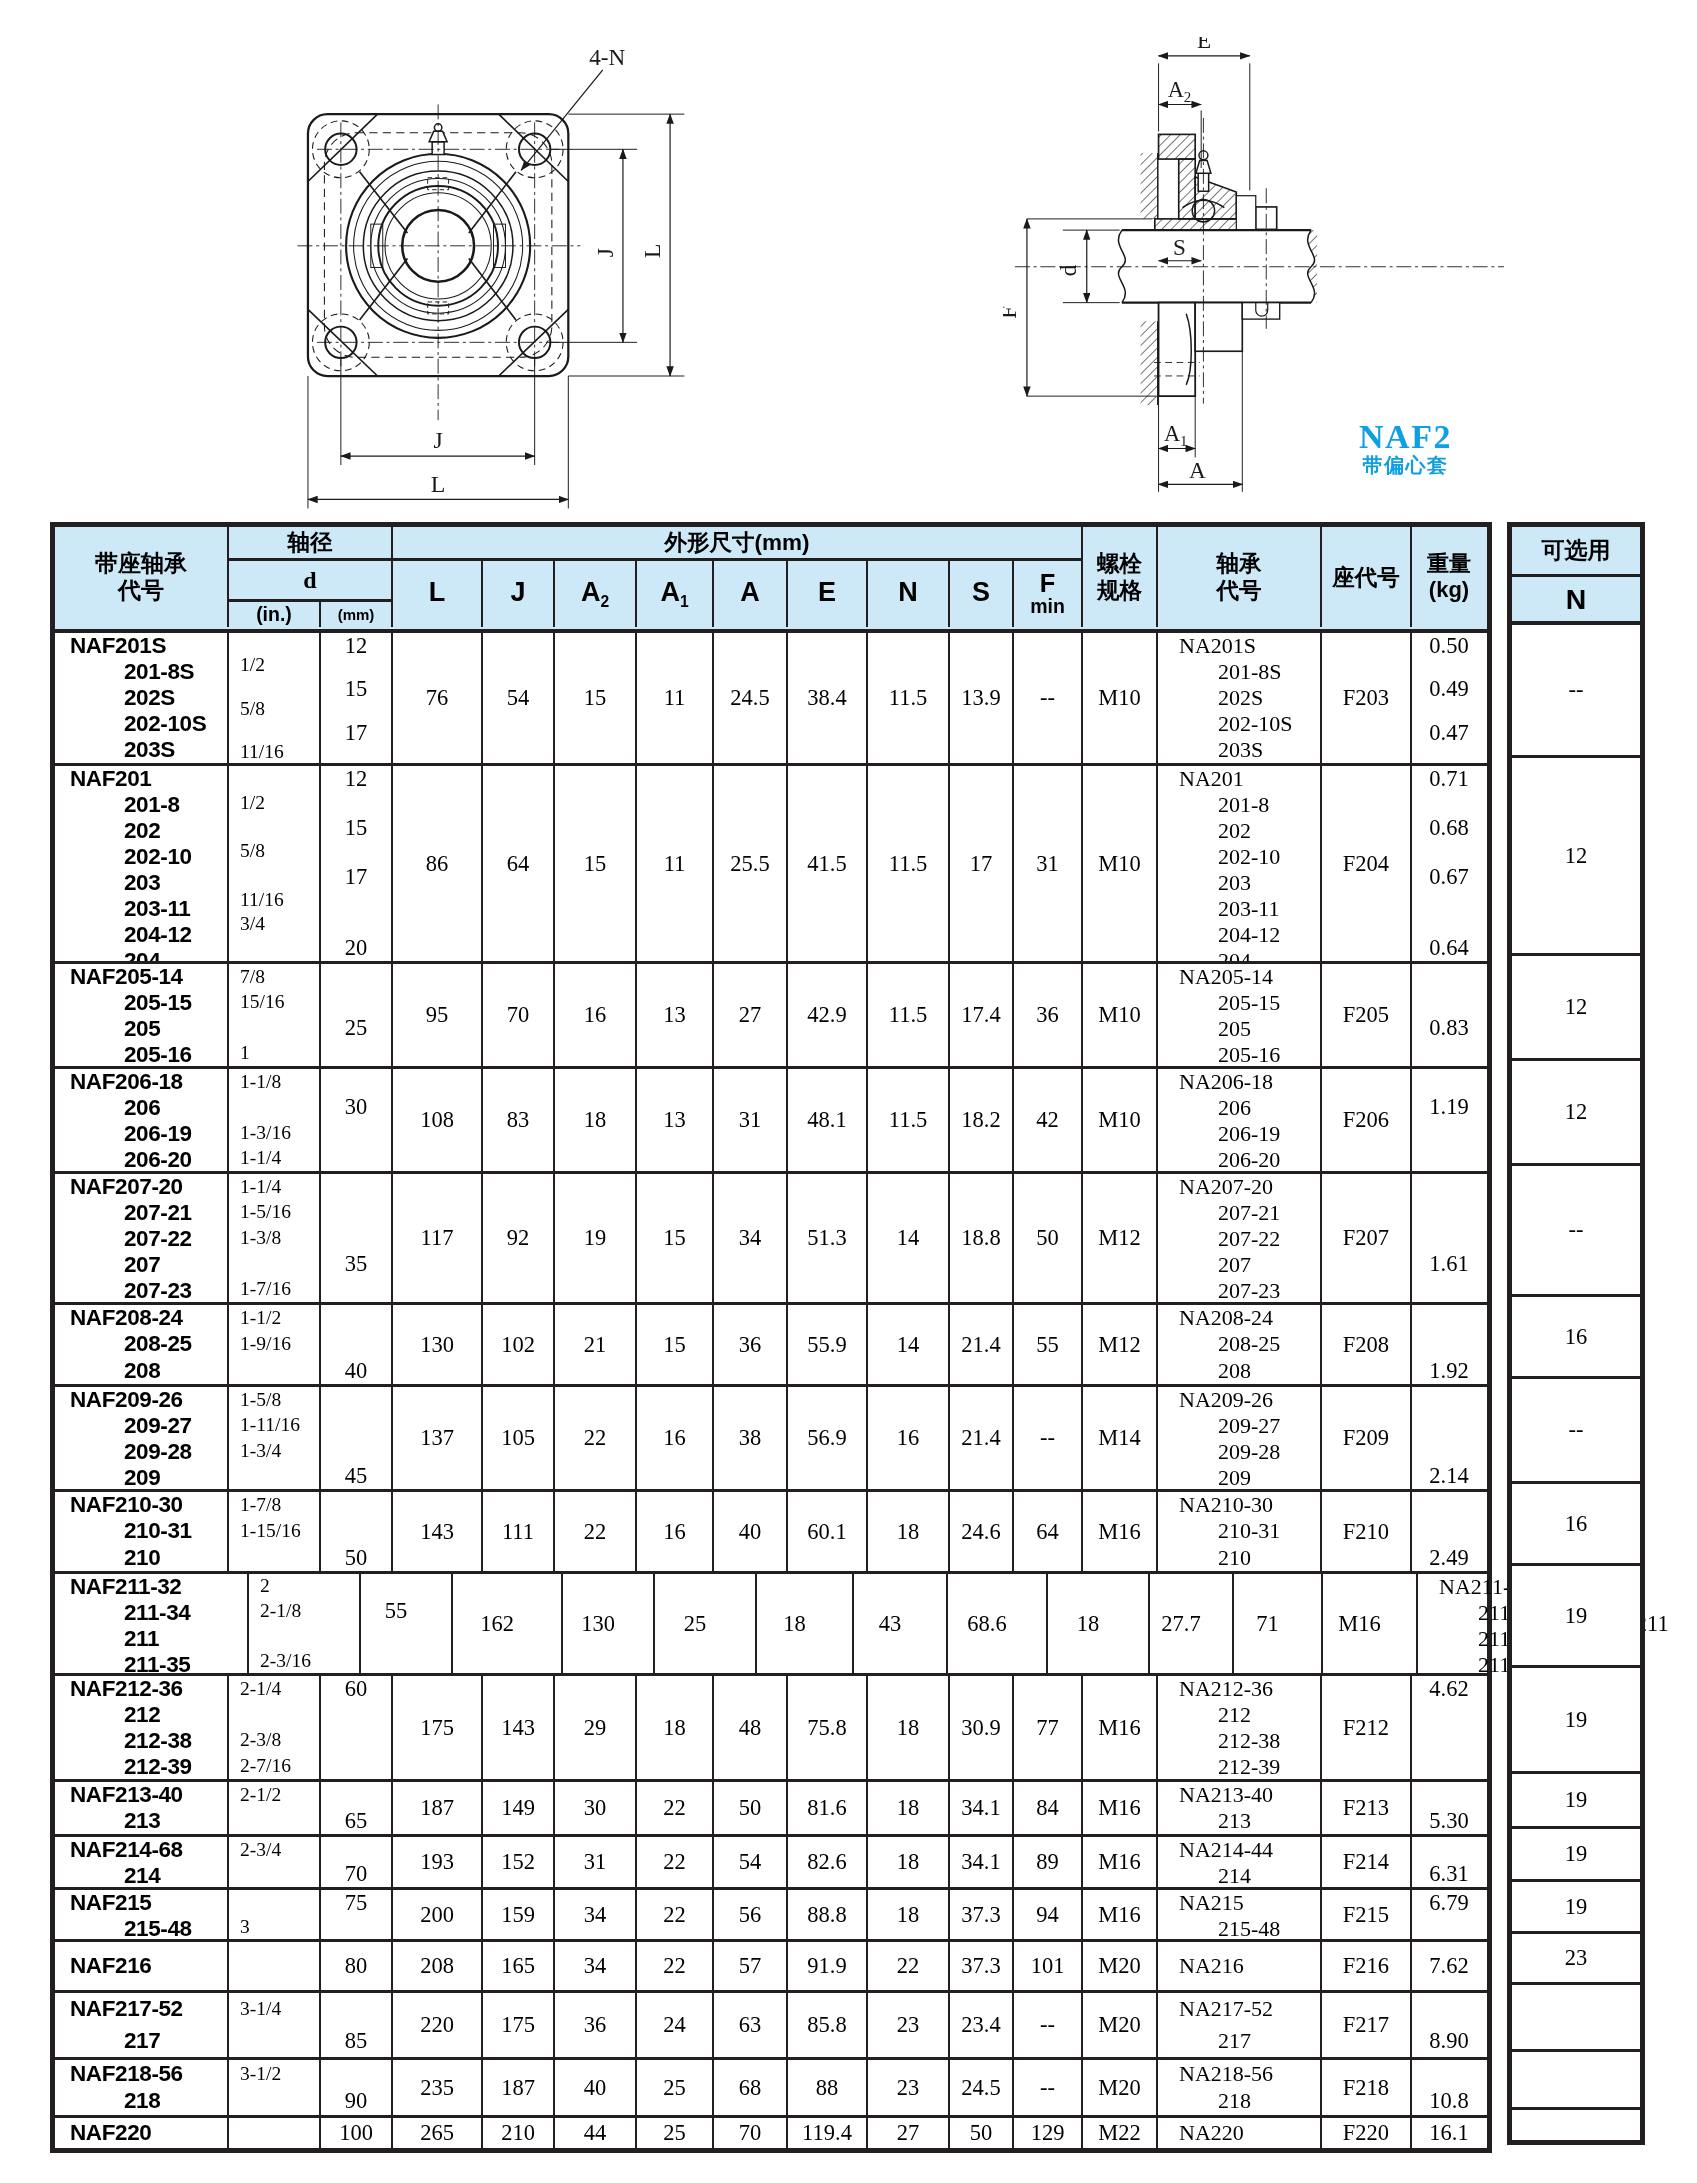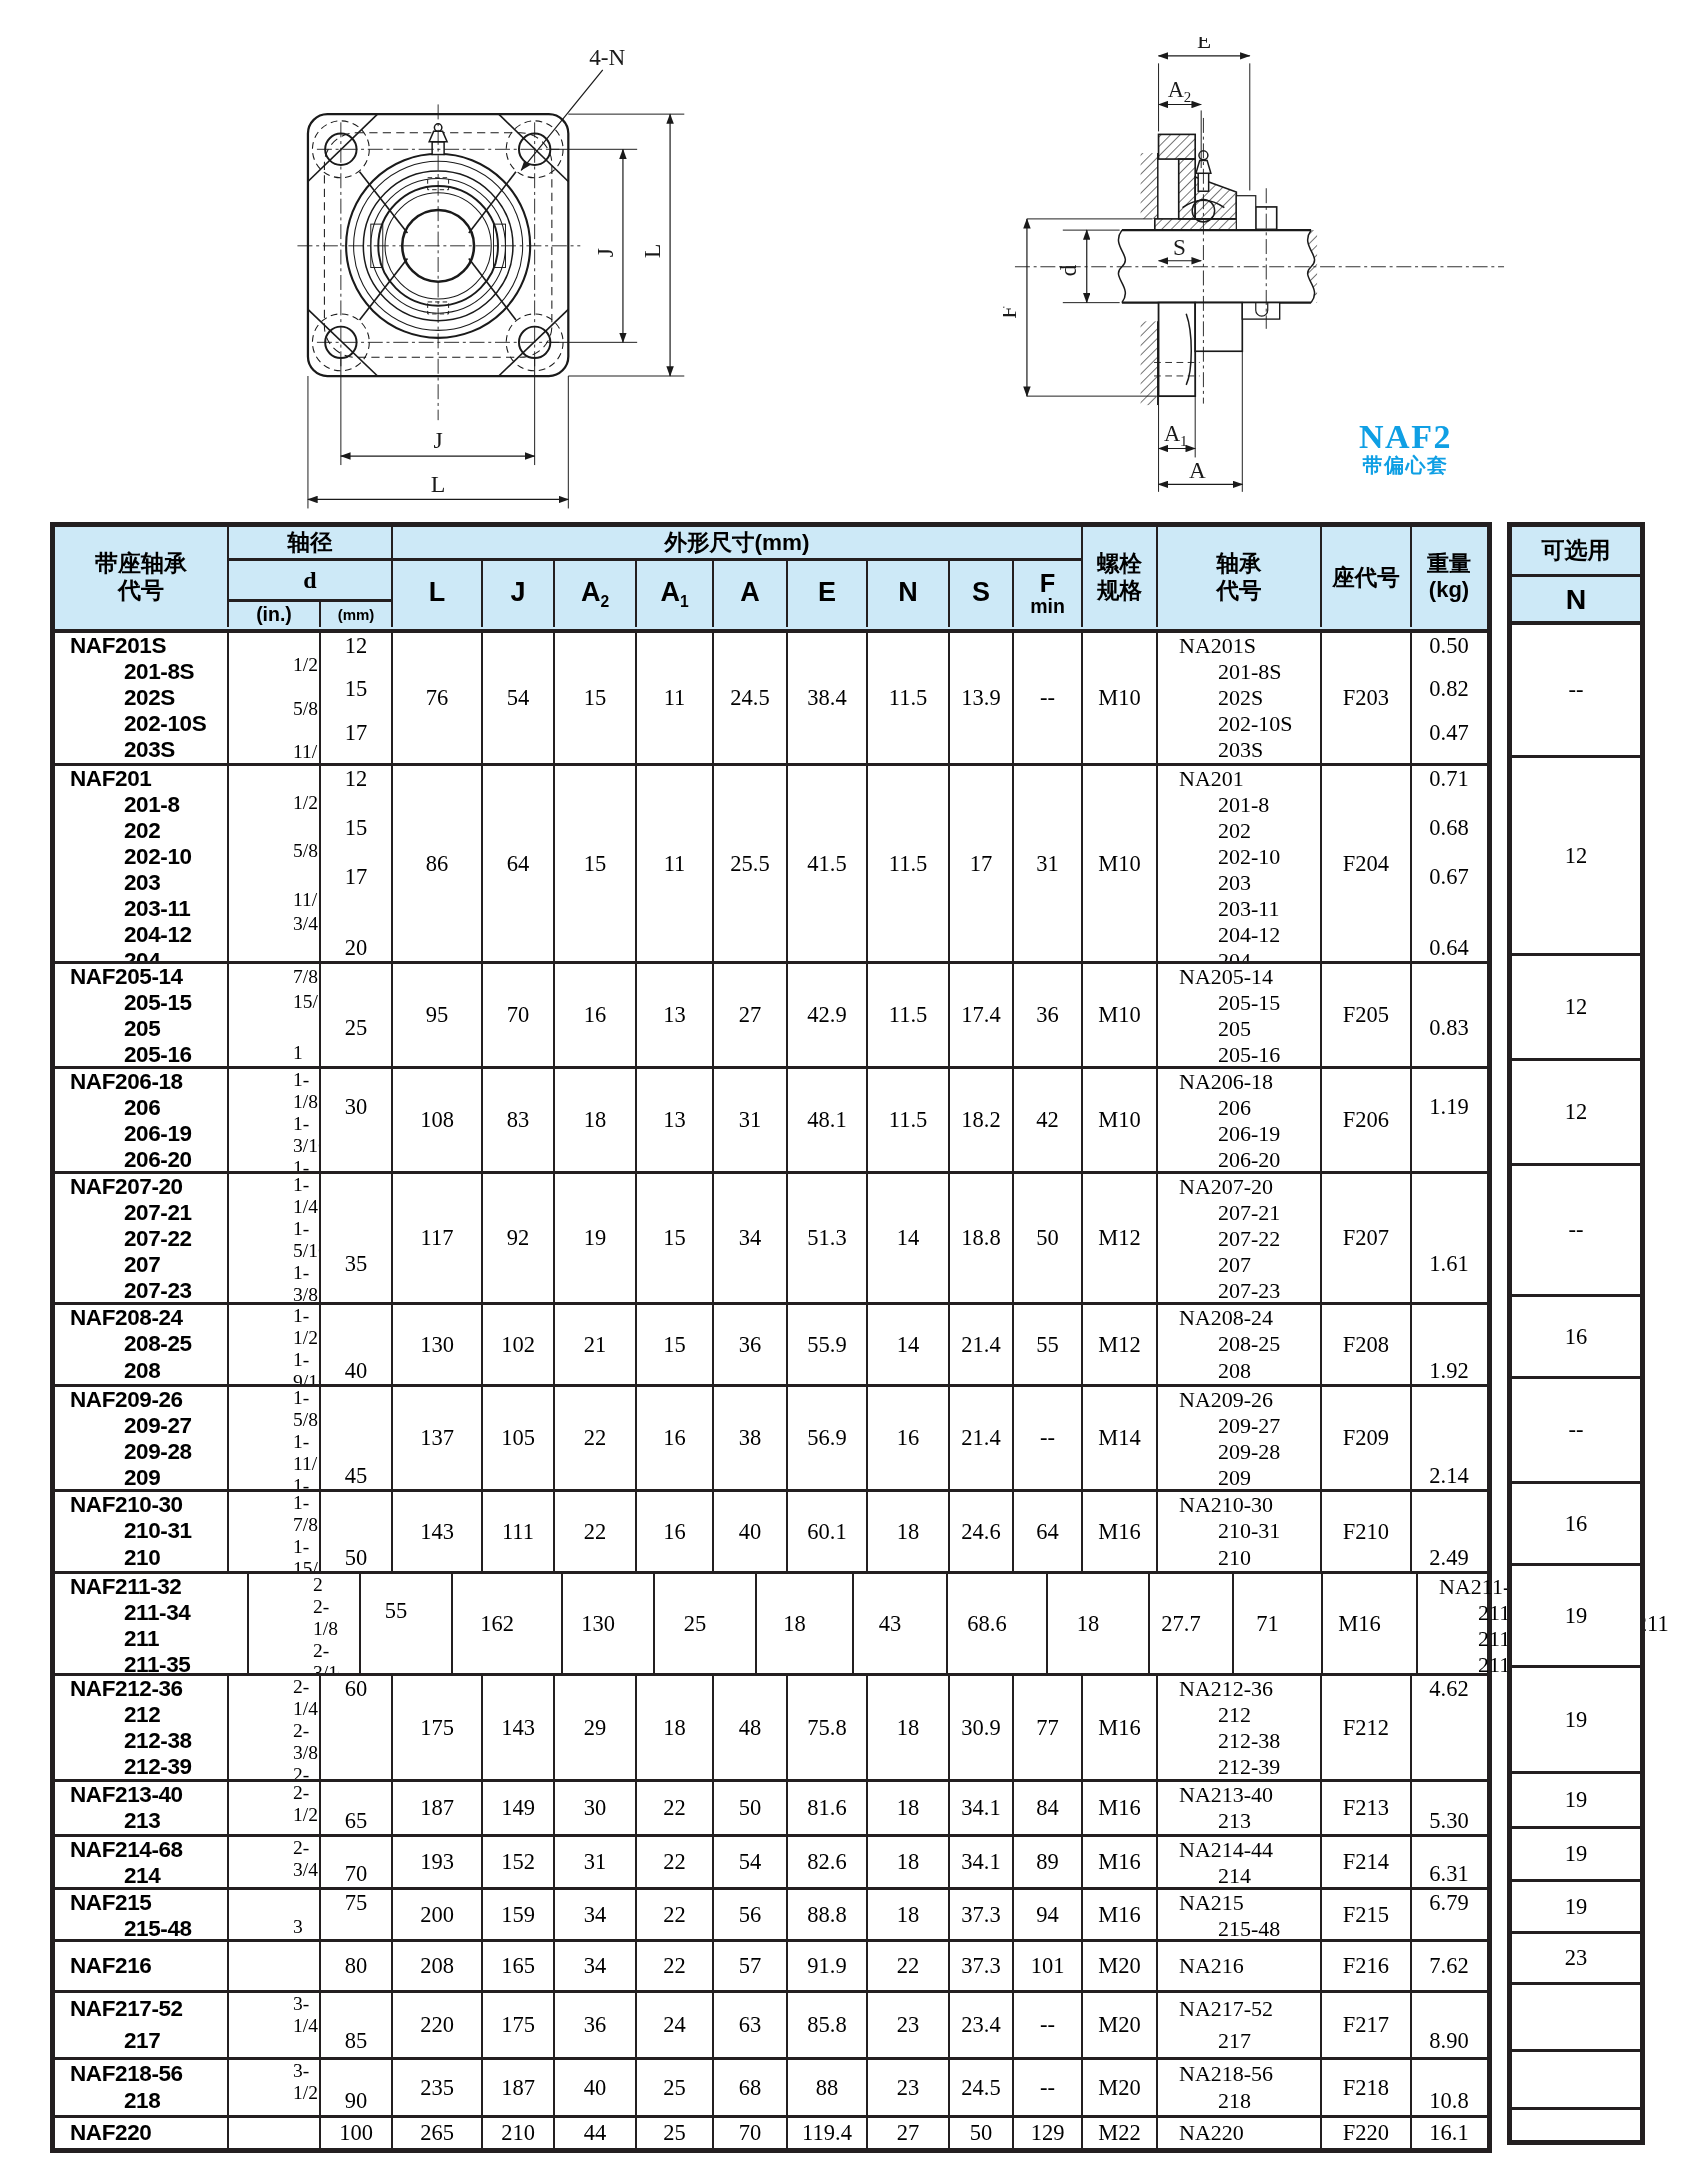--- a/index.html
+++ b/index.html
@@ -37,21 +37,21 @@
   .cell .ln.ctr{justify-content:center;}
   .cell.single{flex-direction:row;align-items:center;justify-content:center;}
   .f-code{font-family:"Liberation Sans",sans-serif;font-weight:bold;font-size:22.5px;letter-spacing:-0.4px;}
   .f-num{font-family:"Liberation Serif",serif;font-size:22.5px;}
   .f-in{font-family:"Liberation Serif",serif;font-size:19.5px;}
   .f-bear{font-family:"Liberation Serif",serif;font-size:22px;}
   .pad-first{padding-left:15px;}
   .pad-cont{padding-left:69px;}
   .bpad-first{padding-left:21px;}
   .bpad-cont{padding-left:60px;}
-  .inpad{padding-left:24px;margin-left:40px;}
+  .inpad{padding-left:11px;}
 
   
   .otable{position:absolute;left:1507px;top:522px;width:138px;box-sizing:border-box;
           border:5.2px solid var(--bd);background:#fff;}
   .ohead{background:var(--hdr);}
   .ohc1{height:50px;box-sizing:border-box;border-bottom:3px solid var(--bd);display:flex;align-items:center;justify-content:center;
         font-family:"Liberation Sans",sans-serif;font-weight:bold;font-size:23px;}
   .ohc2{height:48px;box-sizing:border-box;border-bottom:4.5px solid var(--bd);display:flex;align-items:center;justify-content:center;
         font-family:"Liberation Sans",sans-serif;font-weight:bold;font-size:28.4px;}
   .ocell{box-sizing:border-box;border-top:3.7px solid var(--bd);display:flex;align-items:center;justify-content:center;
@@ -385,21 +385,21 @@
             <span class="f-num">F203</span>
           </div>
           <div class="cell">
             <div class="ln ctr">
               <span class="f-num ">0.50</span>
             </div>
             <div class="ln ctr">
               <span class="f-num "></span>
             </div>
             <div class="ln ctr">
-              <span class="f-num ">0.82</span>
+              <span class="f-num ">0.49</span>
             </div>
             <div class="ln ctr">
               <span class="f-num "></span>
             </div>
             <div class="ln ctr">
               <span class="f-num ">0.47</span>
             </div>
             <div class="ln ctr">
               <span class="f-num "></span>
             </div>

